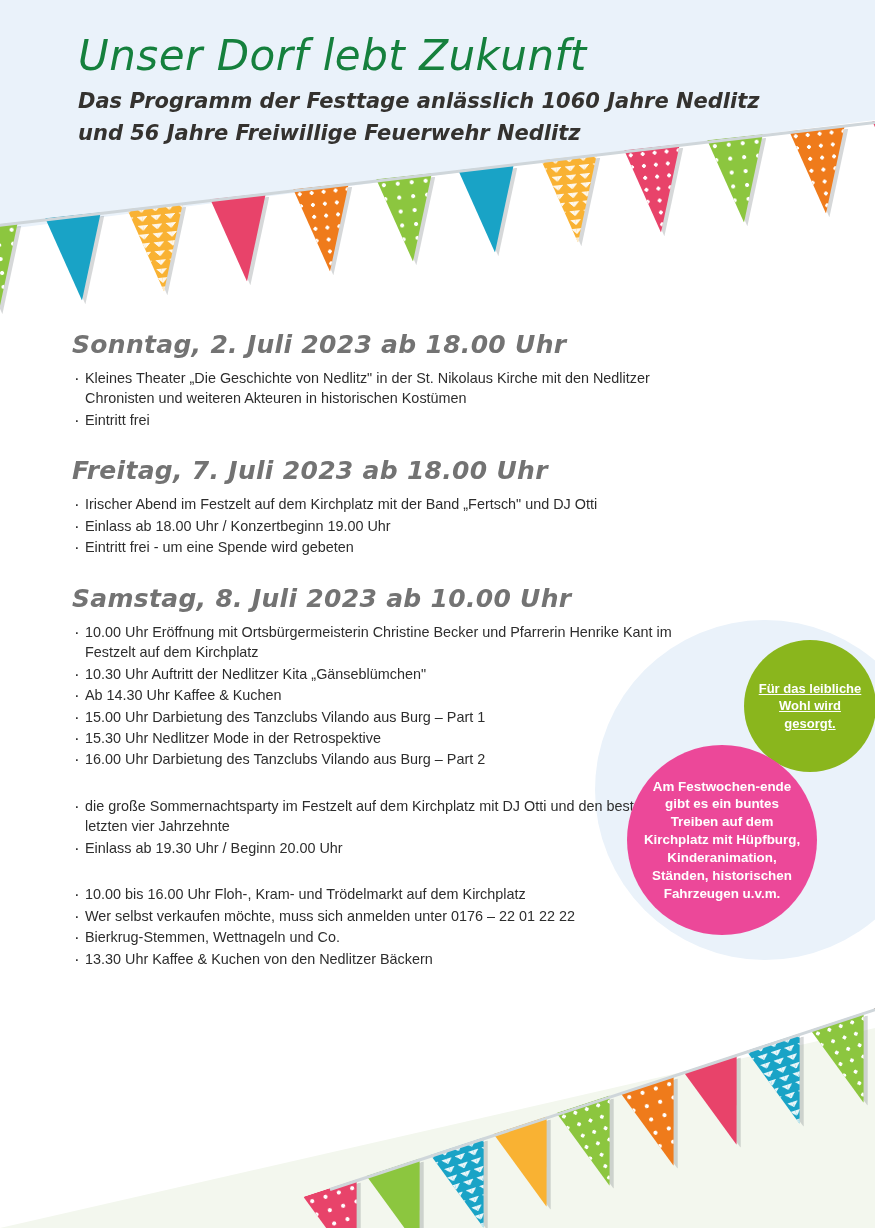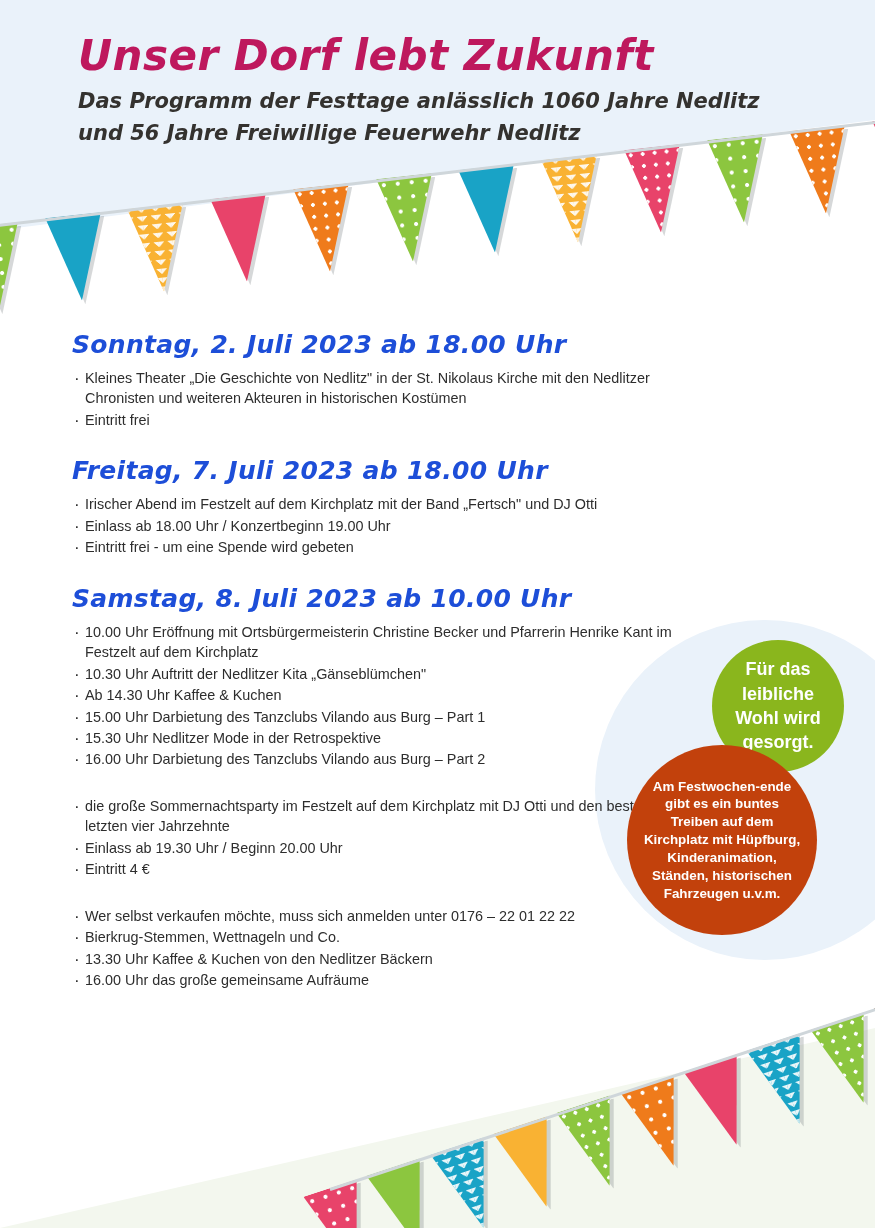--- a/index.html
+++ b/index.html
@@ -96,23 +96,23 @@
   
   .header {
     position: absolute;
     left: 78px; top: 34px;
     width: 720px;
     z-index: 3;
   }
   .title {
     font-family: "DejaVu Sans", sans-serif;
     font-size: 42px;
-    font-weight: bold;
+    font-weight: normal;
     font-style: italic;
-    color: #be185d;
+    color: #15803d;
     letter-spacing: 0.5px;
     line-height: 1.05;
     margin: 0 0 8px 0;
   }
   .subtitle {
     font-family: "DejaVu Sans", sans-serif;
     font-size: 21px;
     font-style: italic;
     font-weight: bold;
     color: #34322f;
@@ -126,21 +126,21 @@
     left: 72px; top: 330px;
     width: 640px;
     z-index: 3;
   }
   .event { margin-bottom: 26px; }
   .event-title {
     font-family: "DejaVu Sans", sans-serif;
     font-size: 25px;
     font-style: italic;
     font-weight: bold;
-    color: #1d4ed8;
+    color: #737373;
     margin: 0 0 9px 0;
     letter-spacing: 0.3px;
   }
   .event ul {
     list-style: none;
     margin: 0;
     padding: 0;
   }
   .event li {
     position: relative;
@@ -166,31 +166,32 @@
     display: flex;
     align-items: center;
     justify-content: center;
     text-align: center;
     color: #ffffff;
     font-weight: bold;
     z-index: 4;
     box-sizing: border-box;
   }
   .badge-green {
-    left: 712px; top: 640px;
+    left: 744px; top: 640px;
     width: 132px; height: 132px;
     background: #8ab61d;
-    font-size: 18px;
+    font-size: 13px;
     line-height: 1.35;
     padding: 8px;
+    text-decoration: underline;
   }
   .badge-orange {
     left: 627px; top: 745px;
     width: 190px; height: 190px;
-    background: #c2410c;
+    background: #ec4899;
     font-size: 13.4px;
     line-height: 1.33;
     padding: 14px;
   }
 </style>
 </head>
 <body>
 
 <div class="bg-top-band"></div>
 <div class="bg-circle"></div>
@@ -322,27 +323,26 @@
         <li>Ab 14.30 Uhr Kaffee &amp; Kuchen</li>
         <li>15.00 Uhr Darbietung des Tanzclubs Vilando aus Burg – Part 1</li>
         <li>15.30 Uhr Nedlitzer Mode in der Retrospektive</li>
         <li>16.00 Uhr Darbietung des Tanzclubs Vilando aus Burg –  Part 2</li>
       </ul>
     </div>
     <div class="event">
       <ul>
         <li>die große Sommernachtsparty im Festzelt auf dem Kirchplatz mit DJ Otti und den besten Hits der letzten vier Jahrzehnte</li>
         <li>Einlass ab 19.30 Uhr / Beginn 20.00 Uhr</li>
-        <li>Eintritt 4 €</li>
-      </ul>
-    </div>
-    <div class="event">
-      <ul>
+      </ul>
+    </div>
+    <div class="event">
+      <ul>
+        <li>10.00 bis 16.00 Uhr Floh-, Kram- und Trödelmarkt auf dem Kirchplatz</li>
         <li>Wer selbst verkaufen möchte, muss sich anmelden unter 0176 – 22 01 22 22</li>
         <li>Bierkrug-Stemmen, Wettnageln und Co.</li>
         <li>13.30 Uhr Kaffee &amp; Kuchen von den Nedlitzer Bäckern</li>
-        <li>16.00 Uhr das große gemeinsame Aufräume</li>
       </ul>
     </div>
   </div>
 
 <div class="badge badge-green">Für das leibliche Wohl wird gesorgt.</div>
 <div class="badge badge-orange">Am Festwochen-ende gibt es ein buntes Treiben auf dem Kirchplatz mit Hüpfburg, Kinderanimation, Ständen, historischen Fahrzeugen u.v.m.</div>
 
 </body></html>

